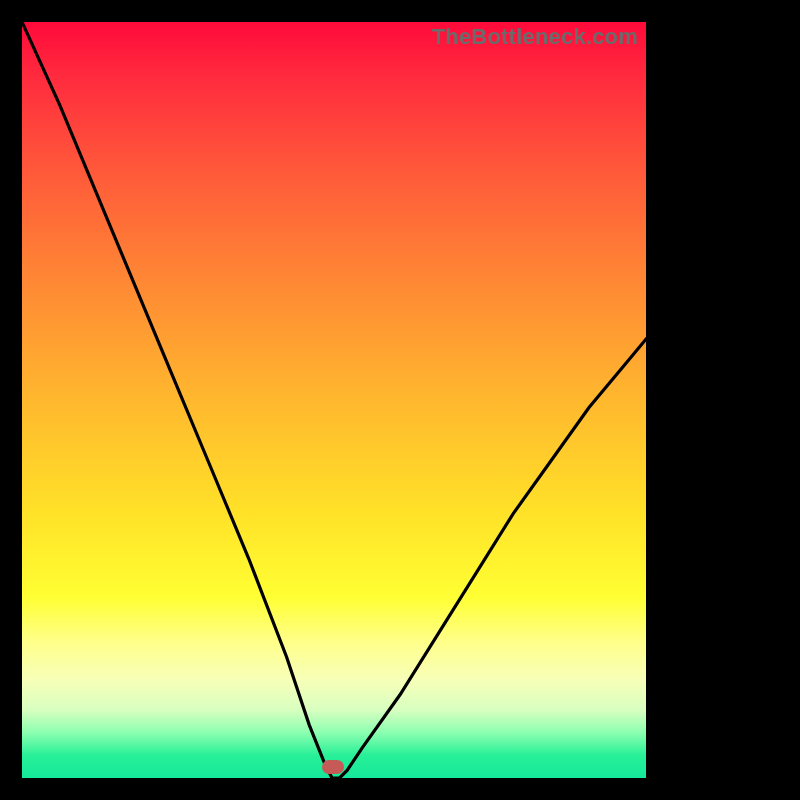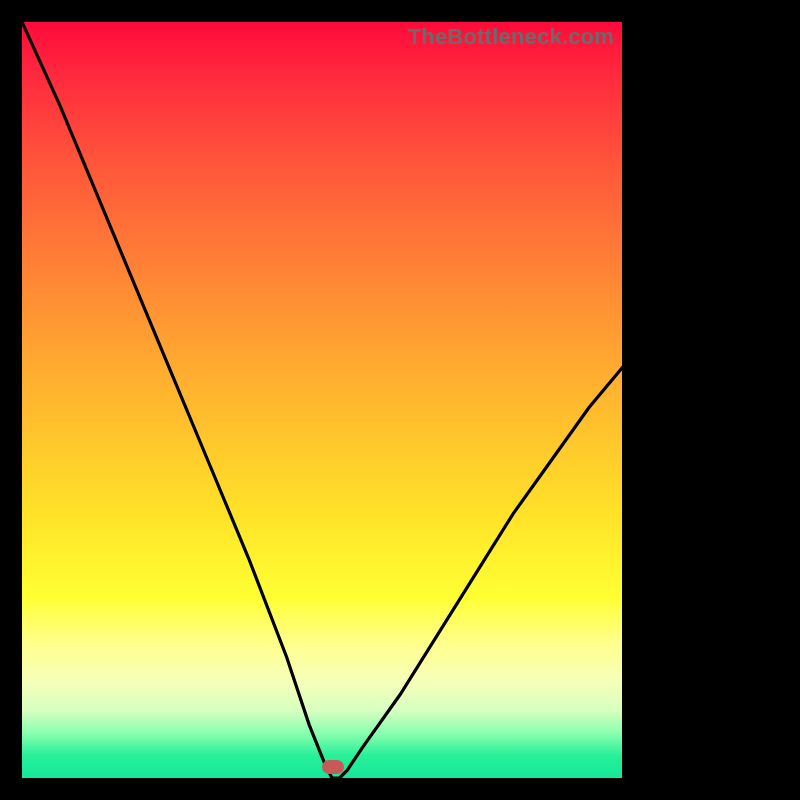--- a/index.html
+++ b/index.html
@@ -33,20 +33,21 @@
       #ffb82e 50%,
       #ffe228 65%,
       #ffff33 76%,
       #ffff8a 82%,
       #f7ffb8 87%,
       #d8ffc0 91%,
       #8cffb0 94%,
       #28f098 97%,
       #14e89a 100%
     );
+    padding-left: 24px;
   }
   .watermark {
     position: absolute;
     top: 2px;
     right: 8px;
     font-family: Arial, Helvetica, sans-serif;
     font-size: 22px;
     font-weight: 600;
     color: #6b6b6b;
     letter-spacing: 0.2px;

